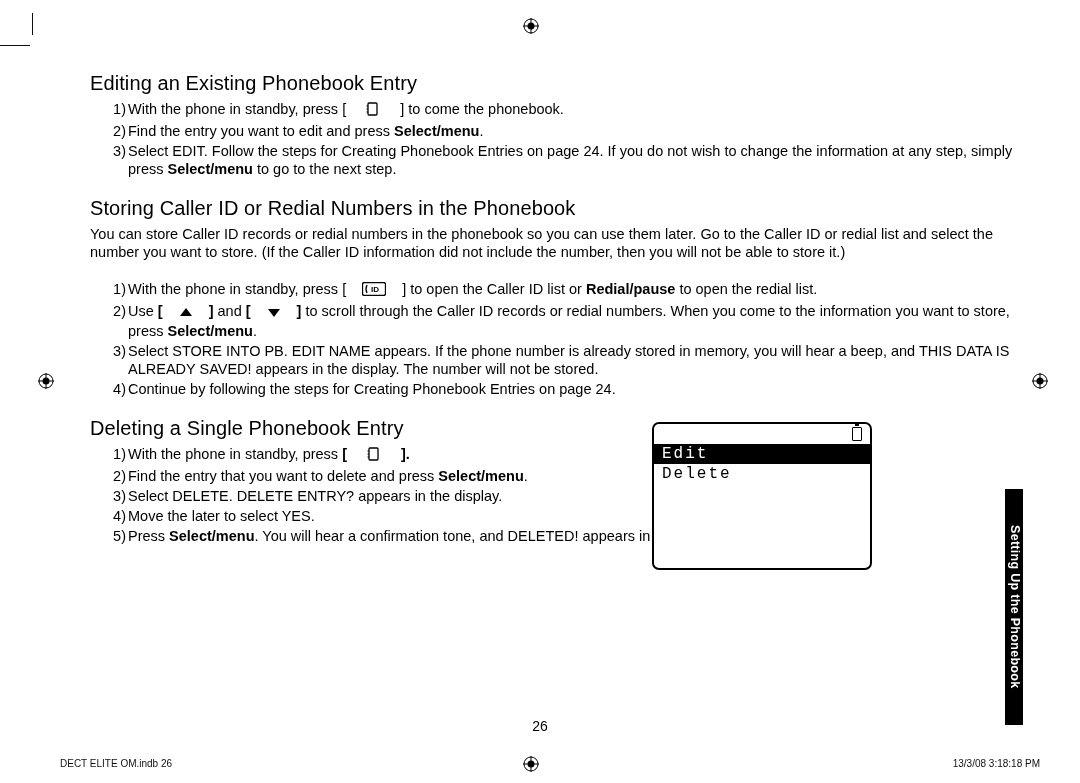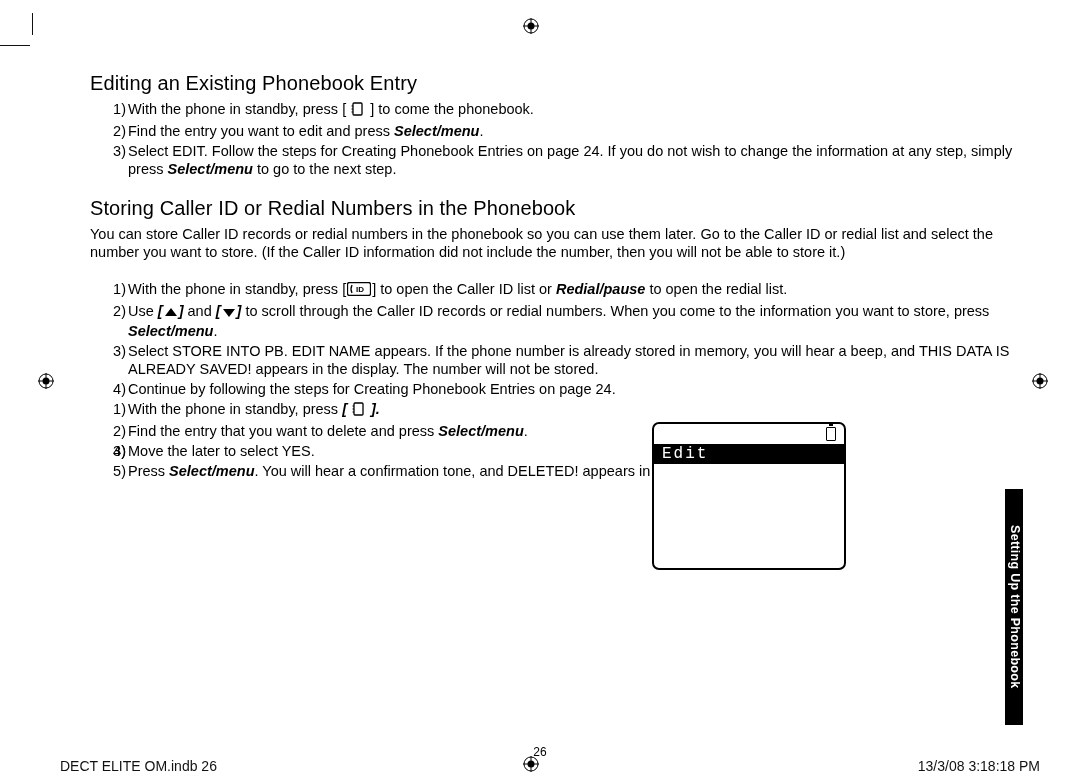--- a/index.html
+++ b/index.html
@@ -63,35 +63,35 @@
     position: relative;
     padding-left: 14px;
     margin-bottom: 2px;
   }
   ol li .num {
     position: absolute;
     left: -18px;
     width: 30px;
     text-align: right;
   }
-  b { font-weight: bold; font-style: italic; }
+  b { font-weight: bold; }
   .icon-inline {
     display: inline-block;
     vertical-align: -2px;
-    margin: 0 1px;
+    margin: 0 16px;
   }
 
   
   .deleting-list { max-width: 620px; }
 
   
   .screen {
     position: absolute;
     left: 652px; top: 422px;
-    width: 194px; height: 148px;
+    width: 220px; height: 148px;
     border: 2px solid #000;
     border-radius: 7px;
     background: #fff;
     font-family: "Courier New", monospace;
     font-size: 16px;
     letter-spacing: 2px;
     overflow: hidden;
   }
   .screen .topbar {
     height: 20px;
@@ -136,30 +136,29 @@
     padding: 8px 1px;
     letter-spacing: 0.3px;
   }
 
   
   .pagenum {
     position: absolute;
     left: 0; width: 1080px;
     top: 718px;
     text-align: center;
-    font-size: 12px;
-    margin-top: 27px;
+    font-size: 14px;
   }
 
   
   .footer {
     position: absolute;
     left: 60px; right: 40px;
     top: 758px;
-    font-size: 14px;
+    font-size: 10px;
     color: #111;
   }
   .footer .fr { float: right; margin-left: 12px; }
 </style>
 </head>
 <body>
 
 <div class="crop-v"></div>
 <div class="crop-h"></div>
 
@@ -241,54 +240,57 @@
     <li>
       <span class="num">3)</span>
       <span>Select STORE INTO PB. EDIT NAME appears. If the phone number is already stored in memory, you will hear a beep, and THIS DATA IS ALREADY SAVED! appears in the display. The number will not be stored.</span>
     </li>
     <li>
       <span class="num">4)</span>
       <span>Continue by following the steps for Creating Phonebook Entries on page 24.</span>
     </li>
   </ol>
 
+  <h2>Deleting a Single Phonebook Entry</h2>
   <ol class="deleting-list">
     <li>
       <span class="num">1)</span>
       <span>With the phone in standby, press </span><b>[</b><b> <span class="icon-inline"><svg width="14" height="14">
               <rect x="2" y="1" width="9" height="12" rx="1" fill="none" stroke="#000" stroke-width="1.3"></rect>
               <line x1="2" y1="4" x2="0.5" y2="4" stroke="#000"></line>
               <line x1="2" y1="7" x2="0.5" y2="7" stroke="#000"></line>
               <line x1="2" y1="10" x2="0.5" y2="10" stroke="#000"></line>
             </svg></span><span> ].</span></b>
     </li>
     <li>
       <span class="num">2)</span>
       <span>Find the entry that you want to delete and press </span><b>Select/menu</b><span>.</span>
     </li>
     <li>
       <span class="num">3)</span>
+      <span>Select DELETE. DELETE ENTRY? appears in the display.</span>
     </li>
     <li>
       <span class="num">4)</span>
       <span>Move the later to select YES.</span>
     </li>
     <li>
       <span class="num">5)</span>
       <span>Press </span><b>Select/menu</b><span>. You will hear a confirmation tone, and DELETED! appears in the display.</span>
     </li>
   </ol>
 
 </div>
 
 <div class="screen">
   <div class="topbar">
     <div class="battery"></div>
   </div>
   <div class="row sel">Edit</div>
+  <div class="row">Delete</div>
 </div>
 
 <div class="sidetab">Setting Up the Phonebook</div>
 
 <div class="pagenum">26</div>
 
 <div class="footer">
   <span>DECT ELITE OM.indb   26</span>
   <span class="fr">13/3/08   3:18:18 PM</span>
 </div>

